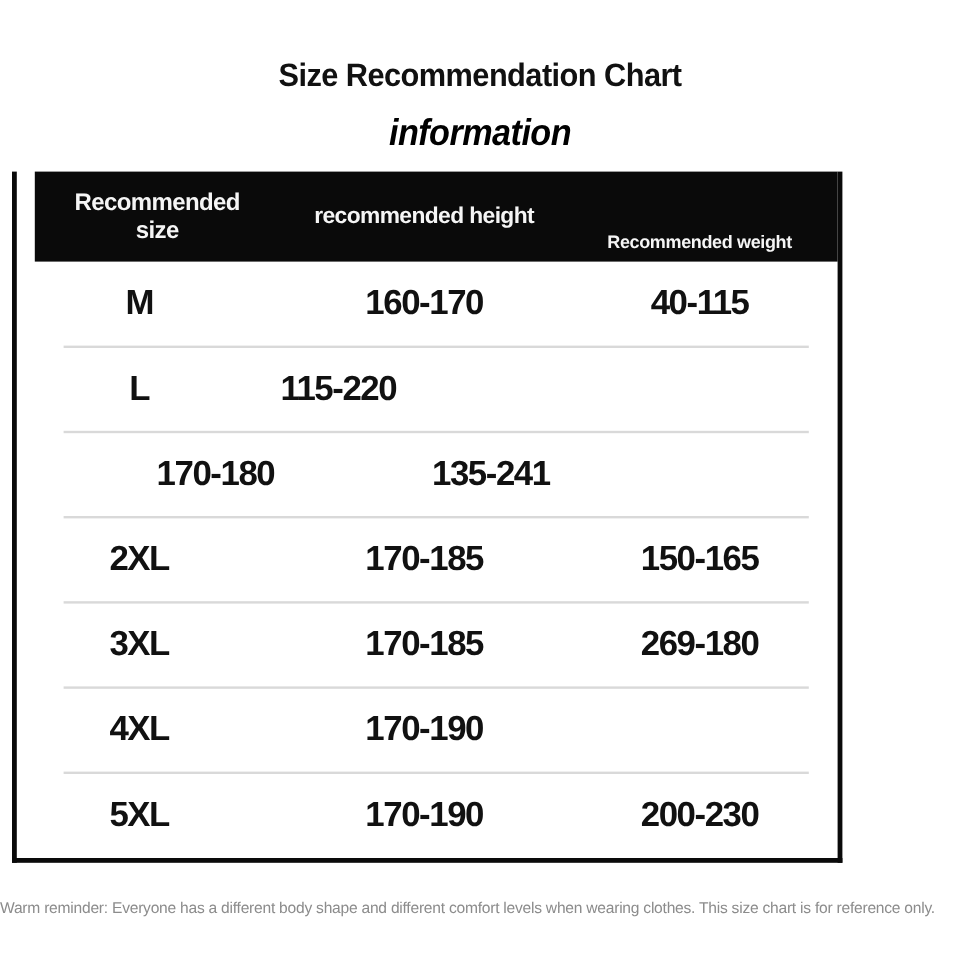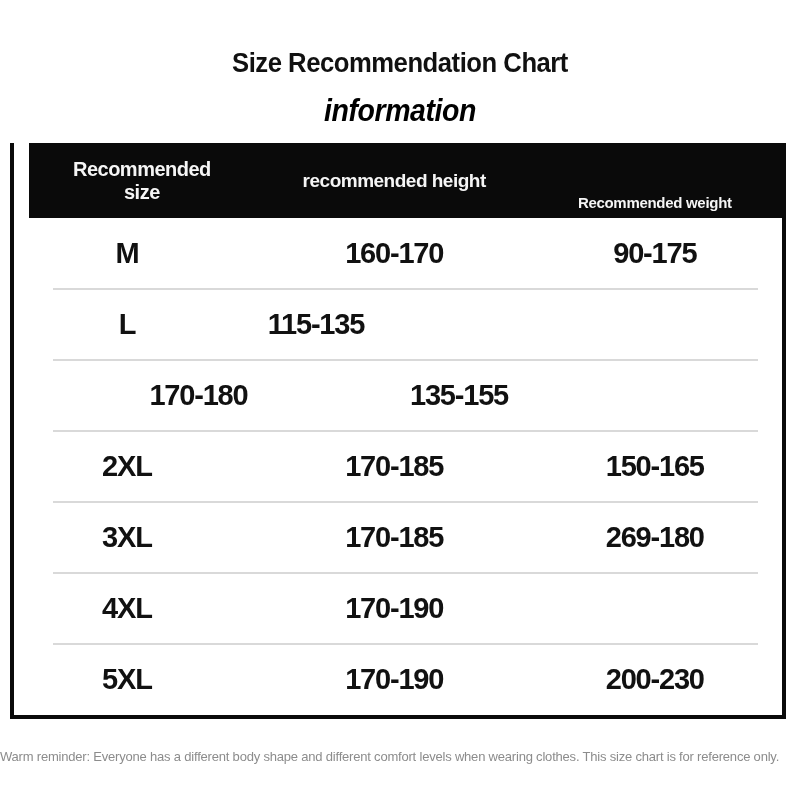--- a/index.html
+++ b/index.html
@@ -35,21 +35,21 @@
     font-size:31px;
     font-weight:800;
     font-style:italic;
     letter-spacing:-0.5px;
     transform:scaleX(0.92);
     color:#000;
   }
   .size-table{
     position:absolute;
     left:10px; top:143px;
-    width:776px; height:576px;
+    width:692px; height:576px;
     border:4px solid var(--frame);
     border-top:none;
     background:#fff;
     padding-left:15px;
   }
   .table-header{
     display:flex;
     align-items:center;
     height:75px;
     background:var(--frame);
@@ -109,29 +109,29 @@
 <div class="size-table">
   <div class="table-header">
     <div class="cell col-0">Recommended size</div>
     <div class="cell col-1">recommended height</div>
     <div class="cell col-2">Recommended weight</div>
   </div>
   <div class="table-body">
       <div class="row">
         <div class="cell col-0">M</div>
         <div class="cell col-1">160-170</div>
-        <div class="cell col-2">90-175</div>
+        <div class="cell col-2">40-115</div>
       </div>
       <div class="row">
         <div class="cell col-0">L</div>
-        <div class="cell col-2">115-135</div>
+        <div class="cell col-2">115-220</div>
       </div>
       <div class="row">
         <div class="cell col-1">170-180</div>
-        <div class="cell col-2">135-155</div>
+        <div class="cell col-2">135-241</div>
       </div>
       <div class="row">
         <div class="cell col-0">2XL</div>
         <div class="cell col-1">170-185</div>
         <div class="cell col-2">150-165</div>
       </div>
       <div class="row">
         <div class="cell col-0">3XL</div>
         <div class="cell col-1">170-185</div>
         <div class="cell col-2">269-180</div>

